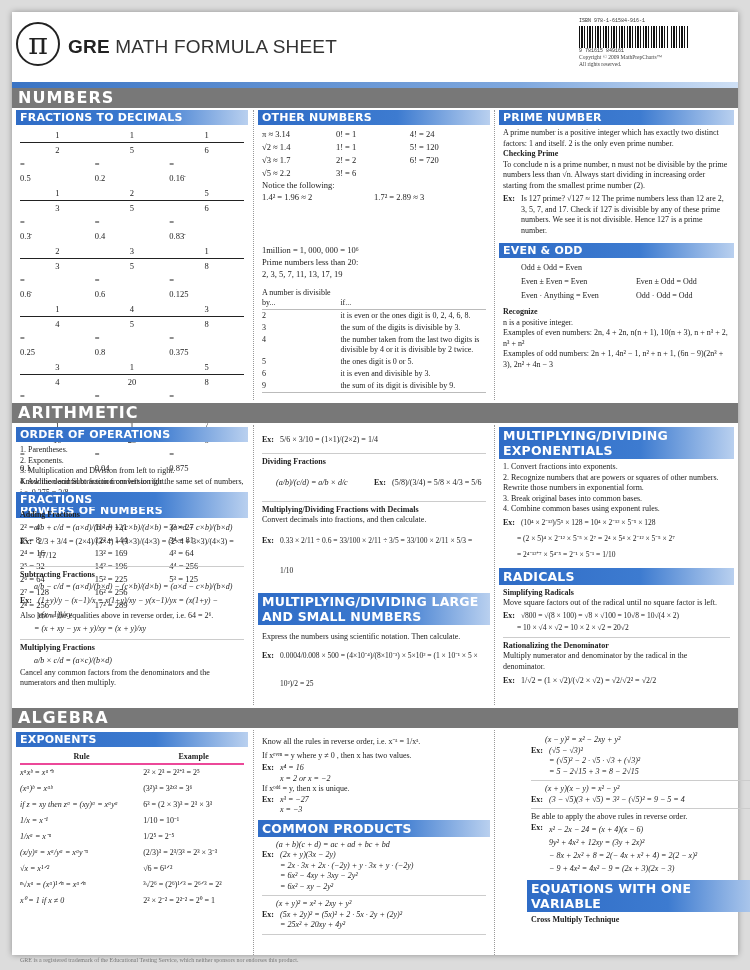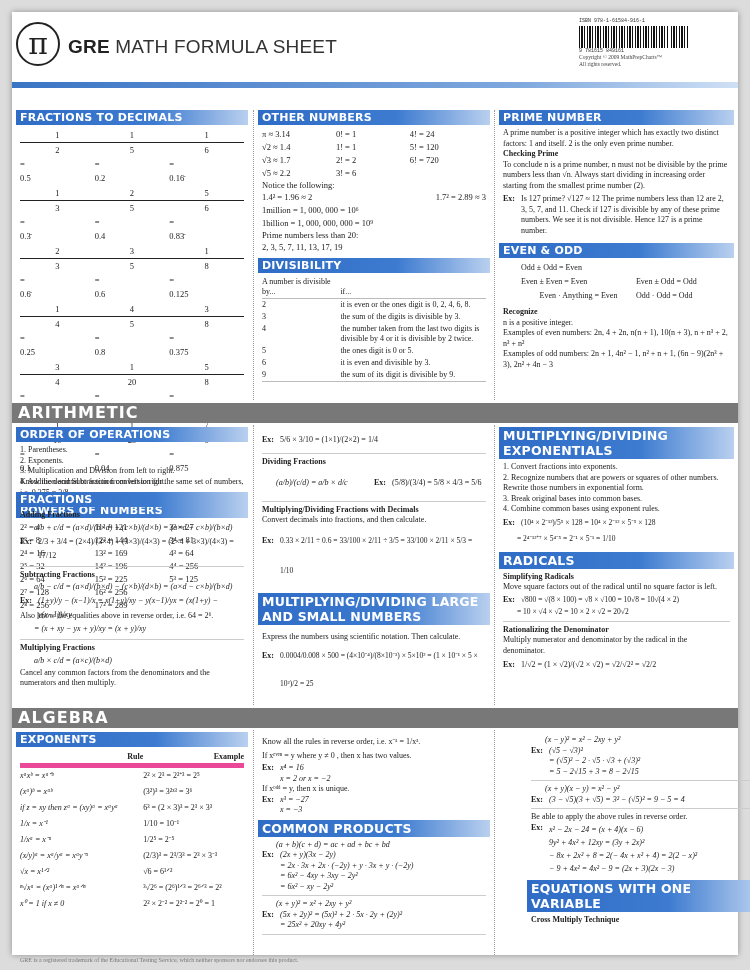--- a/index.html
+++ b/index.html
@@ -32,21 +32,21 @@
   .divtbl { width: 100%; border-collapse: collapse; font-size: 8px; line-height: 10px; }
   .divtbl th { text-align: left; font-weight: 400; border-bottom: 1px solid #bbb; padding: 1px 0; vertical-align: bottom; }
   .divtbl td { padding: 1px 0; vertical-align: top; border-bottom: 0; }
   .divtbl tr:last-child td { border-bottom: 1px solid #bbb; }
   .hr { border-top: 1px solid #ccc; margin: 3px 0; }
   .math { font-style: italic; }
   .ex { font-weight: 700; }
   .small { font-size: 8px; line-height: 10.5px; }
   .footer { position: absolute; left: 20px; top: 957px; font-size: 6px; color: #777; font-family: "Liberation Serif", serif; }
   .expt { width: 100%; font-size: 8px; border-collapse: collapse; }
-  .expt th { text-align: right; font-weight: 700; border-bottom: 5px solid #ec4899; padding: 1px 0; }
+  .expt th { text-align: center; font-weight: 700; border-bottom: 2px solid #ec4899; padding: 1px 0; }
   .expt td { padding: 2px 0; line-height: 12px; }
   .indent { padding-left: 14px; }
 </style>
 </head>
 <body>
 
 <div class="sheet">
 
   <div class="header">
     <div class="pi-logo">π</div>
@@ -57,20 +57,21 @@
         <div class="bars"></div>
         <div class="bars" style="width:18px;margin-left:3px;"></div>
       </div>
       <div class="barnum">9 781615 849161</div>
       <div class="copy">Copyright © 2009 MathPrepCharts™</div>
       <div class="copy">All rights reserved.</div>
     </div>
   </div>
   <div class="blue-rule"></div>
 
+  <div class="band" style="top:76px;">NUMBERS</div>
 
   <div class="vline" style="left:241px;top:98px;height:290px;"></div>
   <div class="vline" style="left:482px;top:98px;height:290px;"></div>
 
   <div class="col" style="left:4px;top:98px;width:232px;">
     <div class="sec-h">FRACTIONS TO DECIMALS</div>
     <div class="body">
       <div class="grid3" id="ftd-grid">
           <span><span class="frac">
               <span class="n">1</span>
@@ -192,30 +193,28 @@
             <div style="line-height:13px">2! = 2</div>
             <div style="line-height:13px">3! = 6</div>
           </div>
         <div style="width:33%;" id="on-c3">
             <div style="line-height:13px">4! = 24</div>
             <div style="line-height:13px">5! = 120</div>
             <div style="line-height:13px">6! = 720</div>
           </div>
       </div>
       <div>Notice the following:</div>
-      <div class="row" style="line-height:13px;justify-content:space-between;">
+      <div class="row" style="line-height:13px;">
           <span style="width:50%;">1.4² = 1.96 ≈ 2</span>
           <span>1.7² = 2.89 ≈ 3</span>
         </div>
-      <div style="line-height:13px;">1million = 1, 000, 000 = 10⁶</div>
-      <div style="line-height:13px;">1billion = 1, 000, 000, 000 = 10⁹</div>
+      <div style="line-height:13px;margin-top:40px;">1million = 1, 000, 000 = 10⁶</div>
       <div>Prime numbers less than 20:</div>
       <div style="line-height:13px;">2, 3, 5, 7, 11, 13, 17, 19</div>
     </div>
-    <div class="sec-h" style="margin-top:1px;">DIVISIBILITY</div>
     <div class="body">
       <table class="divtbl">
         <thead>
             <tr>
               <th style="width:35%;">A number is divisible by...</th>
               <th>if...</th>
             </tr>
           </thead>
         <tbody id="div-body">
             <tr>
@@ -248,33 +247,33 @@
   </div>
 
   <div class="col" style="left:487px;top:98px;width:235px;">
     <div class="sec-h">PRIME NUMBER</div>
     <div class="body small">
       <div>A prime number is a positive integer which has exactly two distinct factors: 1 and itself. 2 is the only even prime number.</div>
       <div class="bold">Checking Prime</div>
       <div>To conclude n is a prime number, n must not be divisible by the prime numbers less than √n. Always start dividing in increasing order starting from the smallest prime number (2).</div>
       <div class="row" style="margin-top:3px;">
           <span class="ex" style="width:18px;flex:none;">Ex:</span>
-          <span>Is 127 prime? √127 ≈ 12 The prime numbers less than 12 are 2, 3, 5, 7, and 11. Check if 127 is divisible by any of these prime numbers. We see it is not divisible. Hence 127 is a prime number.</span>
+          <span>Is 127 prime? √127 ≈ 12 The prime numbers less than 12 are 2, 3, 5, 7, and 17. Check if 127 is divisible by any of these prime numbers. We see it is not divisible. Hence 127 is a prime number.</span>
         </div>
     </div>
     <div class="sec-h" style="margin-top:4px;">EVEN &amp; ODD</div>
     <div class="body small">
       <div class="row" style="padding-left:18px;line-height:14px;">
           <span>Odd ± Odd = Even</span>
         </div>
       <div class="row" style="padding-left:18px;line-height:14px;">
           <span style="width:55%;">Even ± Even = Even</span>
           <span>Even ± Odd = Odd</span>
         </div>
-      <div class="row" style="padding-left:18px;line-height:14px;text-align:center;">
+      <div class="row" style="padding-left:18px;line-height:14px;">
           <span style="width:55%;">Even · Anything = Even</span>
           <span>Odd · Odd = Odd</span>
         </div>
       <div class="bold" style="margin-top:4px;">Recognize</div>
       <div>n is a positive integer.</div>
       <div>Examples of even numbers: 2n, 4 + 2n, n(n + 1), 10(n + 3), n + n³ + 2, n³ + n²</div>
       <div>Examples of odd numbers: 2n + 1, 4n² − 1, n² + n + 1, (6n − 9)(2n³ + 3), 2n² + 4n − 3</div>
     </div>
   </div>
 
@@ -351,20 +350,21 @@
       <div id="exp-steps">
           <div>1. Convert fractions into exponents.</div>
           <div>2. Recognize numbers that are powers or squares of other numbers. Rewrite those numbers in exponential form.</div>
           <div>3. Break original bases into common bases.</div>
           <div>4. Combine common bases using exponent rules.</div>
         </div>
       <div class="row" style="line-height:16px;">
           <span class="ex" style="width:18px;flex:none;">Ex:</span>
           <span style="font-size:7.5px;">(10⁴ × 2⁻¹²)/5⁵ × 128 = 10⁴ × 2⁻¹² × 5⁻⁵ × 128</span>
         </div>
+      <div class="indent" style="line-height:16px;font-size:7.5px;">= (2 × 5)⁴ × 2⁻¹² × 5⁻⁵ × 2⁷ = 2⁴ × 5⁴ × 2⁻¹² × 5⁻⁵ × 2⁷</div>
       <div class="indent" style="line-height:16px;font-size:7.5px;">= 2⁴⁻¹²⁺⁷ × 5⁴⁻⁵ = 2⁻¹ × 5⁻¹ = 1/10</div>
     </div>
     <div class="sec-h big" style="margin-top:2px;">RADICALS</div>
     <div class="body small">
       <div class="bold">Simplifying Radicals</div>
       <div>Move square factors out of the radical until no square factor is left.</div>
       <div class="row" style="line-height:13px;">
           <span class="ex" style="width:18px;flex:none;">Ex:</span>
           <span style="font-size:7.5px;">√800 = √(8 × 100) = √8 × √100 = 10√8 = 10√(4 × 2)</span>
         </div>

